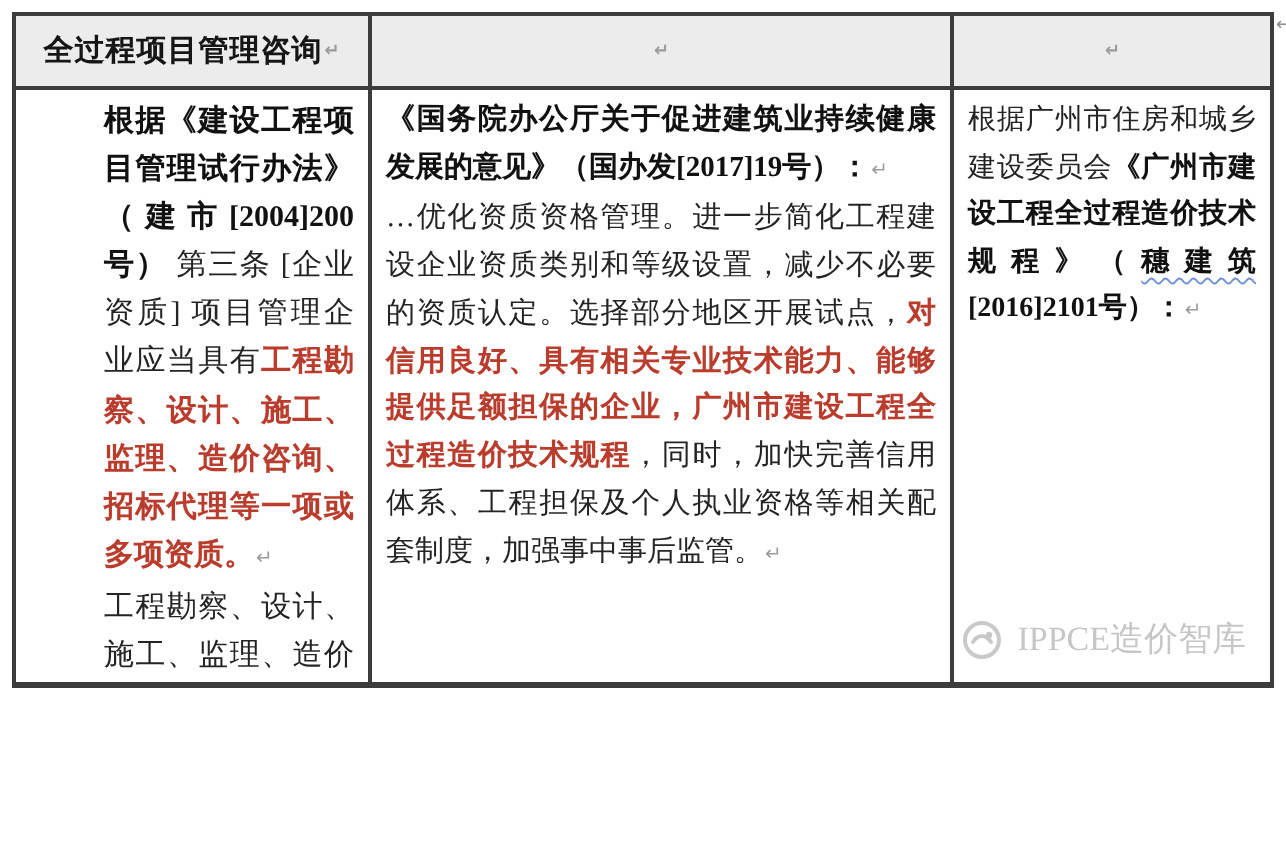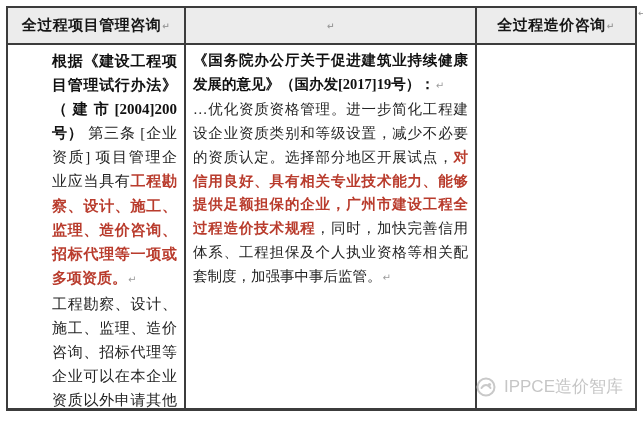--- a/index.html
+++ b/index.html
@@ -11,21 +11,21 @@
     overflow: hidden;
     font-family: "Liberation Serif", "DejaVu Serif", serif;
   }
   * { box-sizing: border-box; }
 
   .page { position: relative; width: 643px; height: 434px; background: #fff; }
 
   .tbl {
     position: absolute;
     left: 6px; top: 6px;
-    width: 631px; height: 405px;
+    width: 631px; height: 338px;
     border: 2px solid #3c3c3c;
     border-bottom-width: 3px;
     display: grid;
     grid-template-columns: 178px 291px 1fr;
     grid-template-rows: 37px 1fr;
     background: #fff;
   }
 
   .hcell {
     background: #ececec;
@@ -75,21 +75,21 @@
   .hcell .seg.mark { font-size: 9px; }
 
   .wm {
     position: absolute;
     right: 12px; bottom: 10px;
     display: flex;
     align-items: center;
     gap: 5px;
     color: #c6c6c6;
     font-size: 17px;
-    font-family: Liberation Sans, sans-serif;
+    font-family: Liberation Serif, serif;
     white-space: nowrap;
     user-select: none;
     padding-left: 48px;
   }
   .wm-icon { display: inline-flex; align-items: center; }
 
   .endmark {
     position: absolute;
     left: 638px; top: 8px;
     color: #8a8a8a;
@@ -104,33 +104,33 @@
   <div class="tbl">
 
     <div class="hcell cb1">
       <span>全过程项目管理咨询</span>
         <span class="seg mark">↵</span>
     </div>
     <div class="hcell cb2">
         <span class="seg mark">↵</span>
     </div>
     <div class="hcell">
-      <span>全过程造价咨询</span>
         <span class="seg mark">↵</span>
     </div>
 
     <div class="bcell col1 cb1">
         <p class="para"><span class="seg bold">根据《建设工程项目管理试行办法》（建市[2004]200号）</span><span class="seg normal"> 第三条 [企业资质] 项目管理企业应当具有</span><span class="seg red">工程勘察、设计、施工、监理、造价咨询、招标代理等一项或多项资质。</span><span class="seg mark">↵</span></p>
         <p class="para"><span class="seg normal">工程勘察、设计、施工、监理、造价咨询、招标代理等企业可以在本企业资质以外申请其他资质。企业申请资质时，其原有工程业绩、技术人员、管理人员、注册资金和办公场所等资质条件可合并考核。</span></p>
       </div>
     <div class="bcell col2 cb2">
         <p class="para"><span class="seg bold">《国务院办公厅关于促进建筑业持续健康发展的意见》（国办发[2017]19号）：</span><span class="seg mark">↵</span></p>
         <p class="para"><span class="seg normal">…优化资质资格管理。进一步简化工程建设企业资质类别和等级设置，减少不必要的资质认定。选择部分地区开展试点，</span><span class="seg red">对信用良好、具有相关专业技术能力、能够提供足额担保的企业，广州市建设工程全过程造价技术规程</span><span class="seg normal">，同时，加快完善信用体系、工程担保及个人执业资格等相关配套制度，加强事中事后监管。</span><span class="seg mark">↵</span></p>
       </div>
     <div class="bcell col3">
+        <p class="para"><span class="seg normal">根据广州市住房和城乡建设委员会</span><span class="seg bold">《广州市建设工程全过程造价技术规程》（</span><span class="seg boldwavy">穗建筑</span><span class="seg bold">[2016]2101号）：</span><span class="seg mark">↵</span></p>
       </div>
 
     <div class="wm">
       <span class="wm-icon">
         <svg width="24" height="22" viewBox="0 0 24 22" aria-hidden="true">
           <circle cx="11" cy="11" r="8.5" fill="none" stroke="#c9c9c9" stroke-width="2"></circle>
           <path d="M6.5 12 c2.5 -4 6.5 -4 9 0" fill="none" stroke="#c9c9c9" stroke-width="2" stroke-linecap="round"></path>
           <circle cx="14.5" cy="8.5" r="1.6" fill="#c9c9c9"></circle>
         </svg>
       </span>

